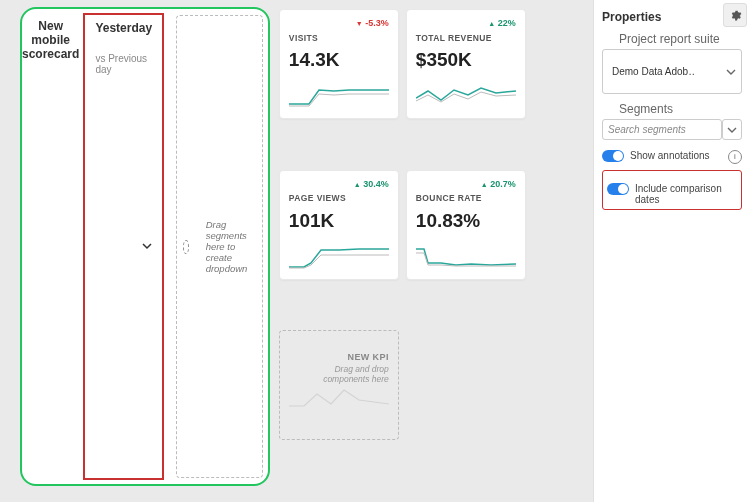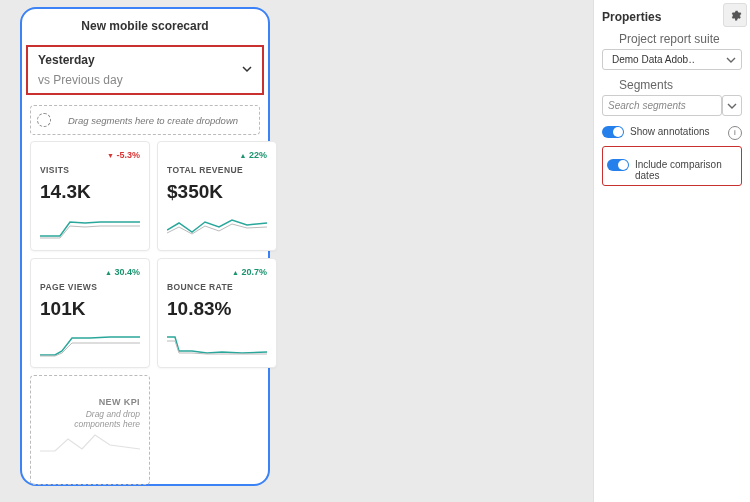--- a/index.html
+++ b/index.html
@@ -1,46 +1,46 @@
 <!DOCTYPE html>
 <html><head>
 <meta charset="utf-8">
 <style>
 html,body{margin:0;padding:0;width:750px;height:502px;font-family:-apple-system,BlinkMacSystemFont,"Segoe UI",Arial,sans-serif;background:#eaeaea;overflow:hidden;font-size:12px;color:#333}
 .app{display:flex;width:100%;height:100%}
 .canvas-area{flex:1;position:relative;padding:0}
 .props-panel{width:140px;background:#fff;border-left:1px solid #e0e0e0;padding:10px 8px;font-size:11px;position:relative}
 .gear-btn{position:absolute;top:3px;right:3px;width:22px;height:22px;background:#f0f0f0;border:1px solid #ddd;display:flex;align-items:center;justify-content:center;border-radius:3px}
 
-.scorecard{position:absolute;left:20px;top:7px;width:246px;height:475px;background:#fff;border:2px solid #3b82f6;border-radius:16px;display:flex;flex-direction:column}
+.scorecard{position:absolute;left:20px;top:7px;width:246px;height:475px;background:#fff;border:2px solid #22c55e;border-radius:16px;display:flex;flex-direction:row}
 .sc-title{text-align:center;font-weight:700;font-size:12px;padding:10px 0 8px}
 .date-box{margin:4px 4px;border:2px solid #c93030;padding:6px 10px;position:relative;background:#fff}
 .date-main{font-weight:700;font-size:12px;color:#333}
-.date-sub{font-size:12px;color:#888;margin-top:6px}
+.date-sub{font-size:10px;color:#888;margin-top:18px}
 .chevron{position:absolute;right:10px;top:50%;transform:translateY(-50%)}
 
 .seg-drop{margin:6px 8px 6px;border:1px dashed #bbb;border-radius:4px;padding:7px 6px;font-size:9.5px;font-style:italic;color:#777;display:flex;align-items:center;gap:17px}
 .seg-drop .ic{width:12px;height:12px;border:1.5px dashed #888;border-radius:50%;display:inline-block;position:relative}
 
 .cards{display:grid;grid-template-columns:1fr 1fr;gap:7px;padding:0 8px}
 .card{background:#fff;border:1px solid #e8e8e8;border-radius:4px;box-shadow:0 1px 2px rgba(0,0,0,0.04);padding:8px 9px;height:92px;display:flex;flex-direction:column;justify-content:space-between}
 .card .delta{font-size:9px;font-weight:600;text-align:right}
 .delta.pos{color:#1a936f}
 .delta.neg{color:#d93636}
 .card .metric-label{font-size:8.5px;font-weight:700;letter-spacing:0.4px;color:#555;margin-top:-4px}
 .card .metric-val{font-size:19px;font-weight:800;color:#222;margin-top:-2px}
 .spark{height:28px;margin-top:2px}
 
 .newkpi{border:1px dashed #bbb;background:transparent;box-shadow:none;text-align:right;align-items:center;justify-content:center;color:#999}
 .newkpi .metric-label{color:#888;font-size:9px}
 .newkpi .hint{font-size:8.5px;font-style:italic;color:#999;margin-top:2px}
 
 .props-title{font-weight:700;font-size:12px;margin-bottom:8px}
 .props-label{font-size:12px;color:#666;margin:8px 17px 3px}
-.props-select{display:flex;align-items:center;gap:5px;border:1px solid #ccc;border-radius:3px;padding:4px 5px;font-size:10px;justify-content:space-between}
+.props-select{display:flex;align-items:center;gap:5px;border:1px solid #ccc;border-radius:3px;padding:16px 5px;font-size:10px;justify-content:space-between}
 .props-select .val{white-space:nowrap;overflow:hidden;text-overflow:ellipsis;max-width:86px;display:inline-flex;align-items:center;gap:4px}
 .seg-row{display:flex;}
 .seg-input{flex:1;border:1px solid #ccc;border-radius:3px;padding:4px 5px;font-size:10px;color:#888;font-style:italic}
 .seg-dd{width:18px;border:1px solid #ccc;border-radius:3px;display:flex;align-items:center;justify-content:center}
 
 .toggle-row{display:flex;align-items:flex-start;gap:6px;margin-top:10px;font-size:10px;color:#444}
 .toggle{width:22px;height:12px;border-radius:6px;background:#2680eb;position:relative;flex:none}
 .toggle::after{content:"";position:absolute;right:1px;top:1px;width:10px;height:10px;background:#fff;border-radius:50%}
 .info-ic{margin-left:auto;width:12px;height:12px;border:1px solid #888;border-radius:50%;font-size:8px;text-align:center;line-height:11px;color:#666;flex:none}
 .highlight-box{border:1.5px solid #c93030;border-radius:3px;padding:4px 4px;margin-top:6px}

